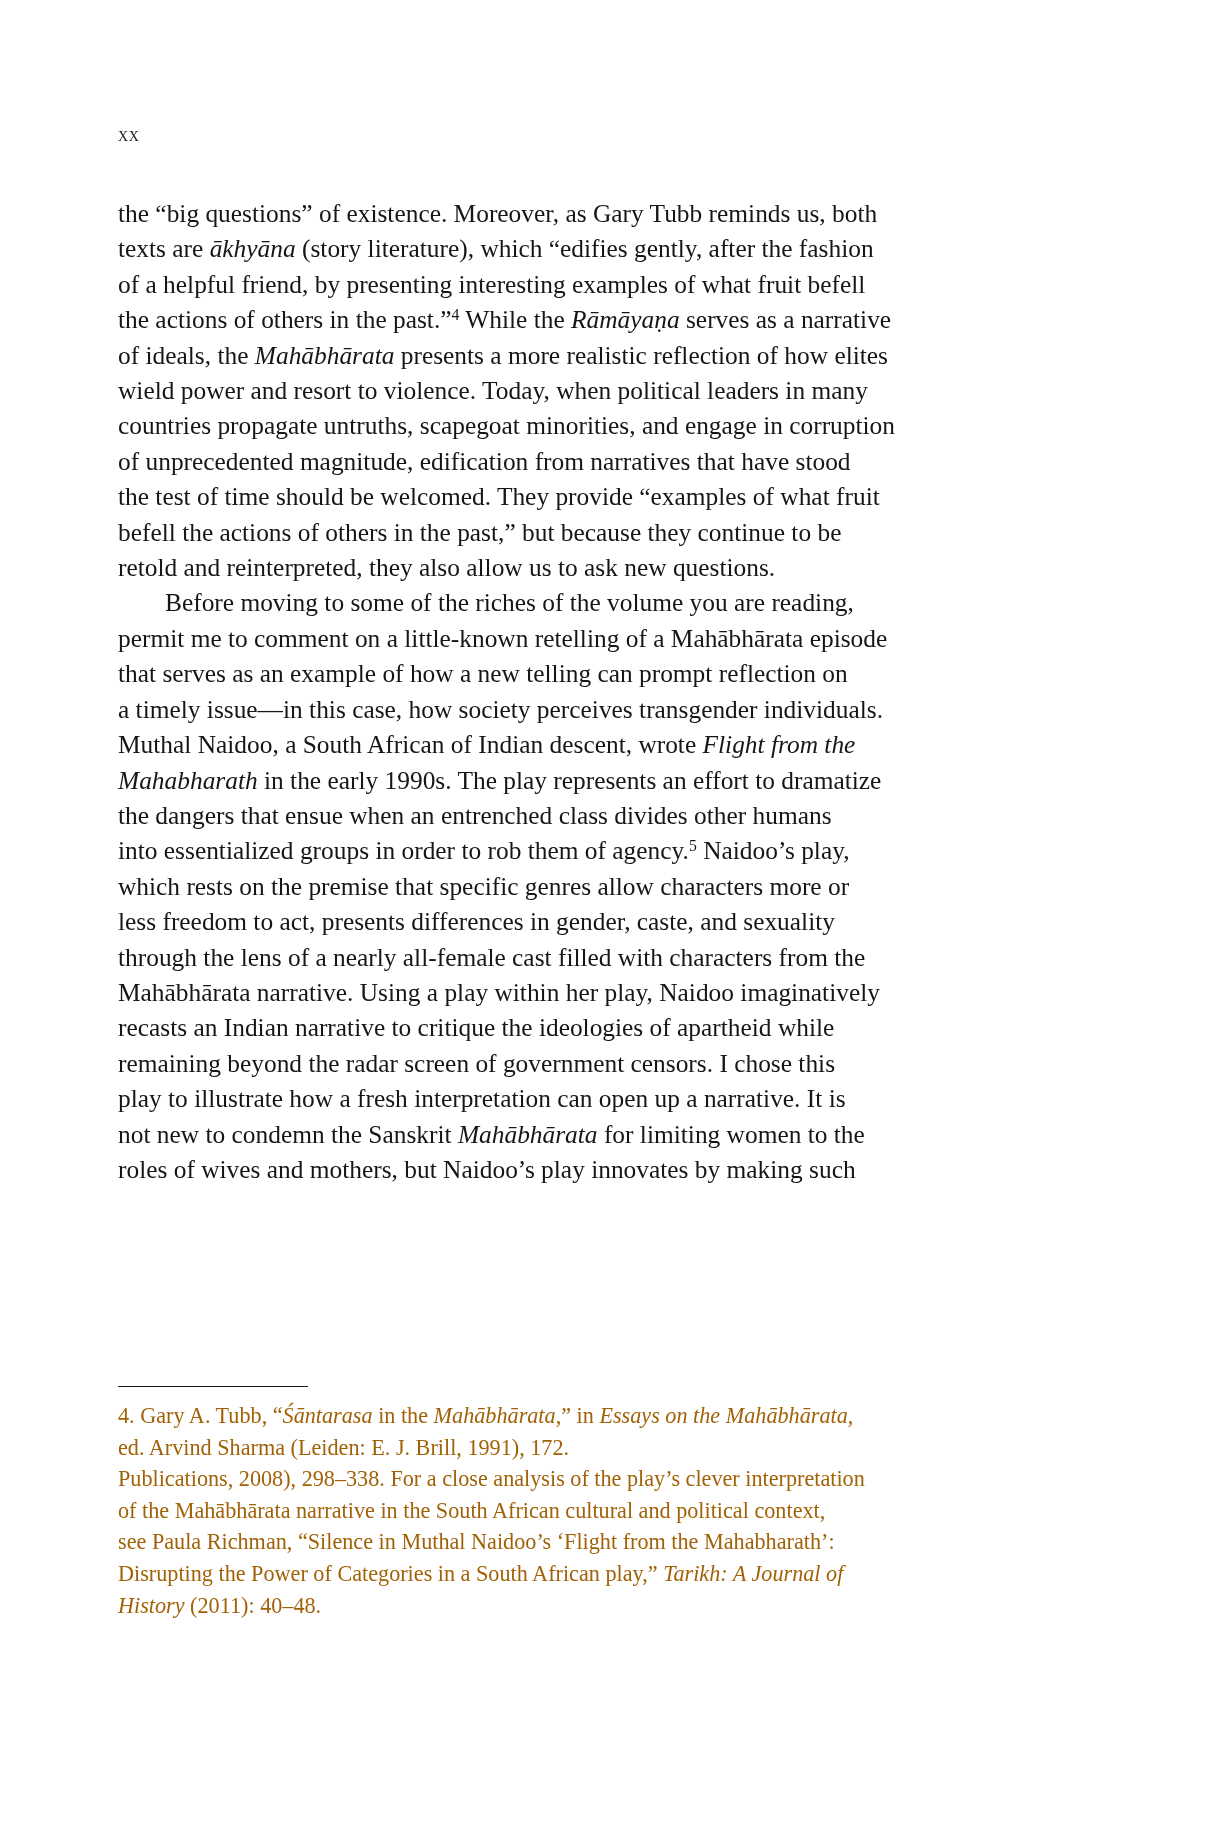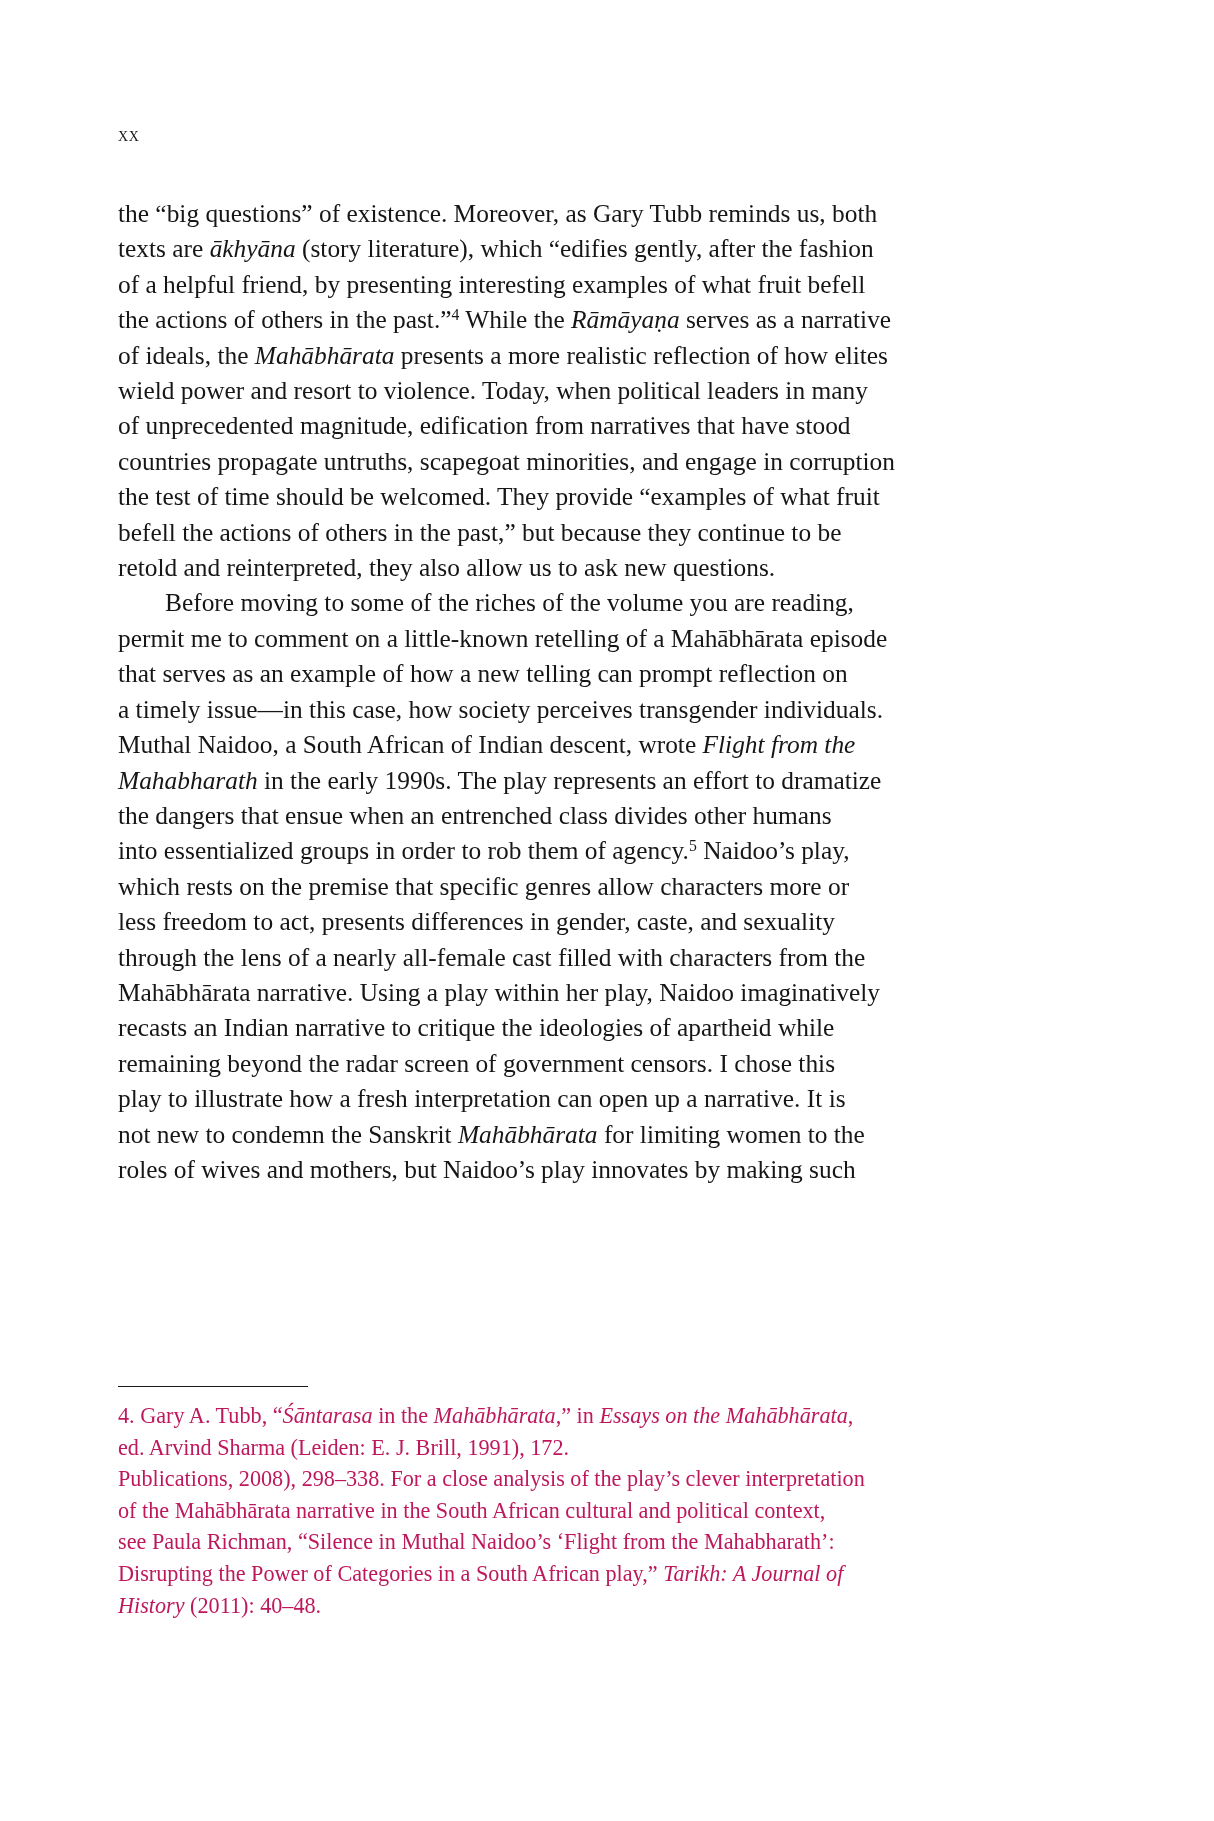--- a/index.html
+++ b/index.html
@@ -93,43 +93,43 @@
   .footnotes {
     position: absolute;
     left: 118px;
     top: 1400px;
     width: 790px;
   }
   .fn-ln {
     display: block;
     font-size: 22.2px;
     line-height: 31.6px;
-    color: #be185d;
+    color: #a16207;
     white-space: pre;
   }
 </style>
 </head>
 <body>
 
 <div class="page">
 
   <div class="running-head">
     <span class="folio">xx</span>
   </div>
 
   <div class="body-block" id="body-block">
       <div>
         <span class="ln j"><span>the “big questions” of existence. Moreover, as Gary Tubb reminds us, both</span></span>
         <span class="ln j"><span>texts are </span><i>ākhyāna</i><span> (story literature), which “edifies gently, after the fashion</span></span>
         <span class="ln j"><span>of a helpful friend, by presenting interesting examples of what fruit befell</span></span>
         <span class="ln j"><span>the actions of others in the past.”</span><sup>4</sup><span> While the </span><i>Rāmāyaṇa</i><span> serves as a narrative</span></span>
         <span class="ln j"><span>of ideals, the </span><i>Mahābhārata</i><span> presents a more realistic reflection of how elites</span></span>
         <span class="ln j"><span>wield power and resort to violence. Today, when political leaders in many</span></span>
+        <span class="ln j"><span>countries propagate untruths, scapegoat minorities, and engage in corruption</span></span>
         <span class="ln j"><span>of unprecedented magnitude, edification from narratives that have stood</span></span>
-        <span class="ln j"><span>countries propagate untruths, scapegoat minorities, and engage in corruption</span></span>
         <span class="ln j"><span>the test of time should be welcomed. They provide “examples of what fruit</span></span>
         <span class="ln j"><span>befell the actions of others in the past,” but because they continue to be</span></span>
         <span class="ln j"><span>retold and reinterpreted, they also allow us to ask new questions.</span></span>
       </div>
       <div>
         <span class="ln j indent"><span>Before moving to some of the riches of the volume you are reading,</span></span>
         <span class="ln j"><span>permit me to comment on a little-known retelling of a Mahābhārata episode</span></span>
         <span class="ln j"><span>that serves as an example of how a new telling can prompt reflection on</span></span>
         <span class="ln j"><span>a timely issue—in this case, how society perceives transgender individuals.</span></span>
         <span class="ln j"><span>Muthal Naidoo, a South African of Indian descent, wrote </span><i>Flight from the</i></span>

